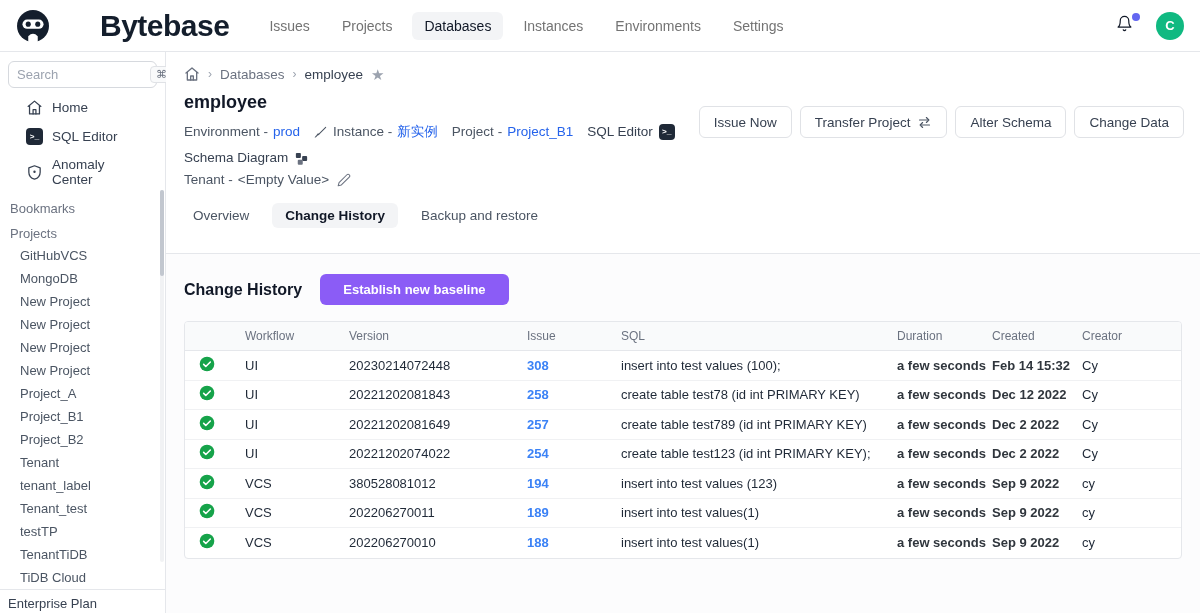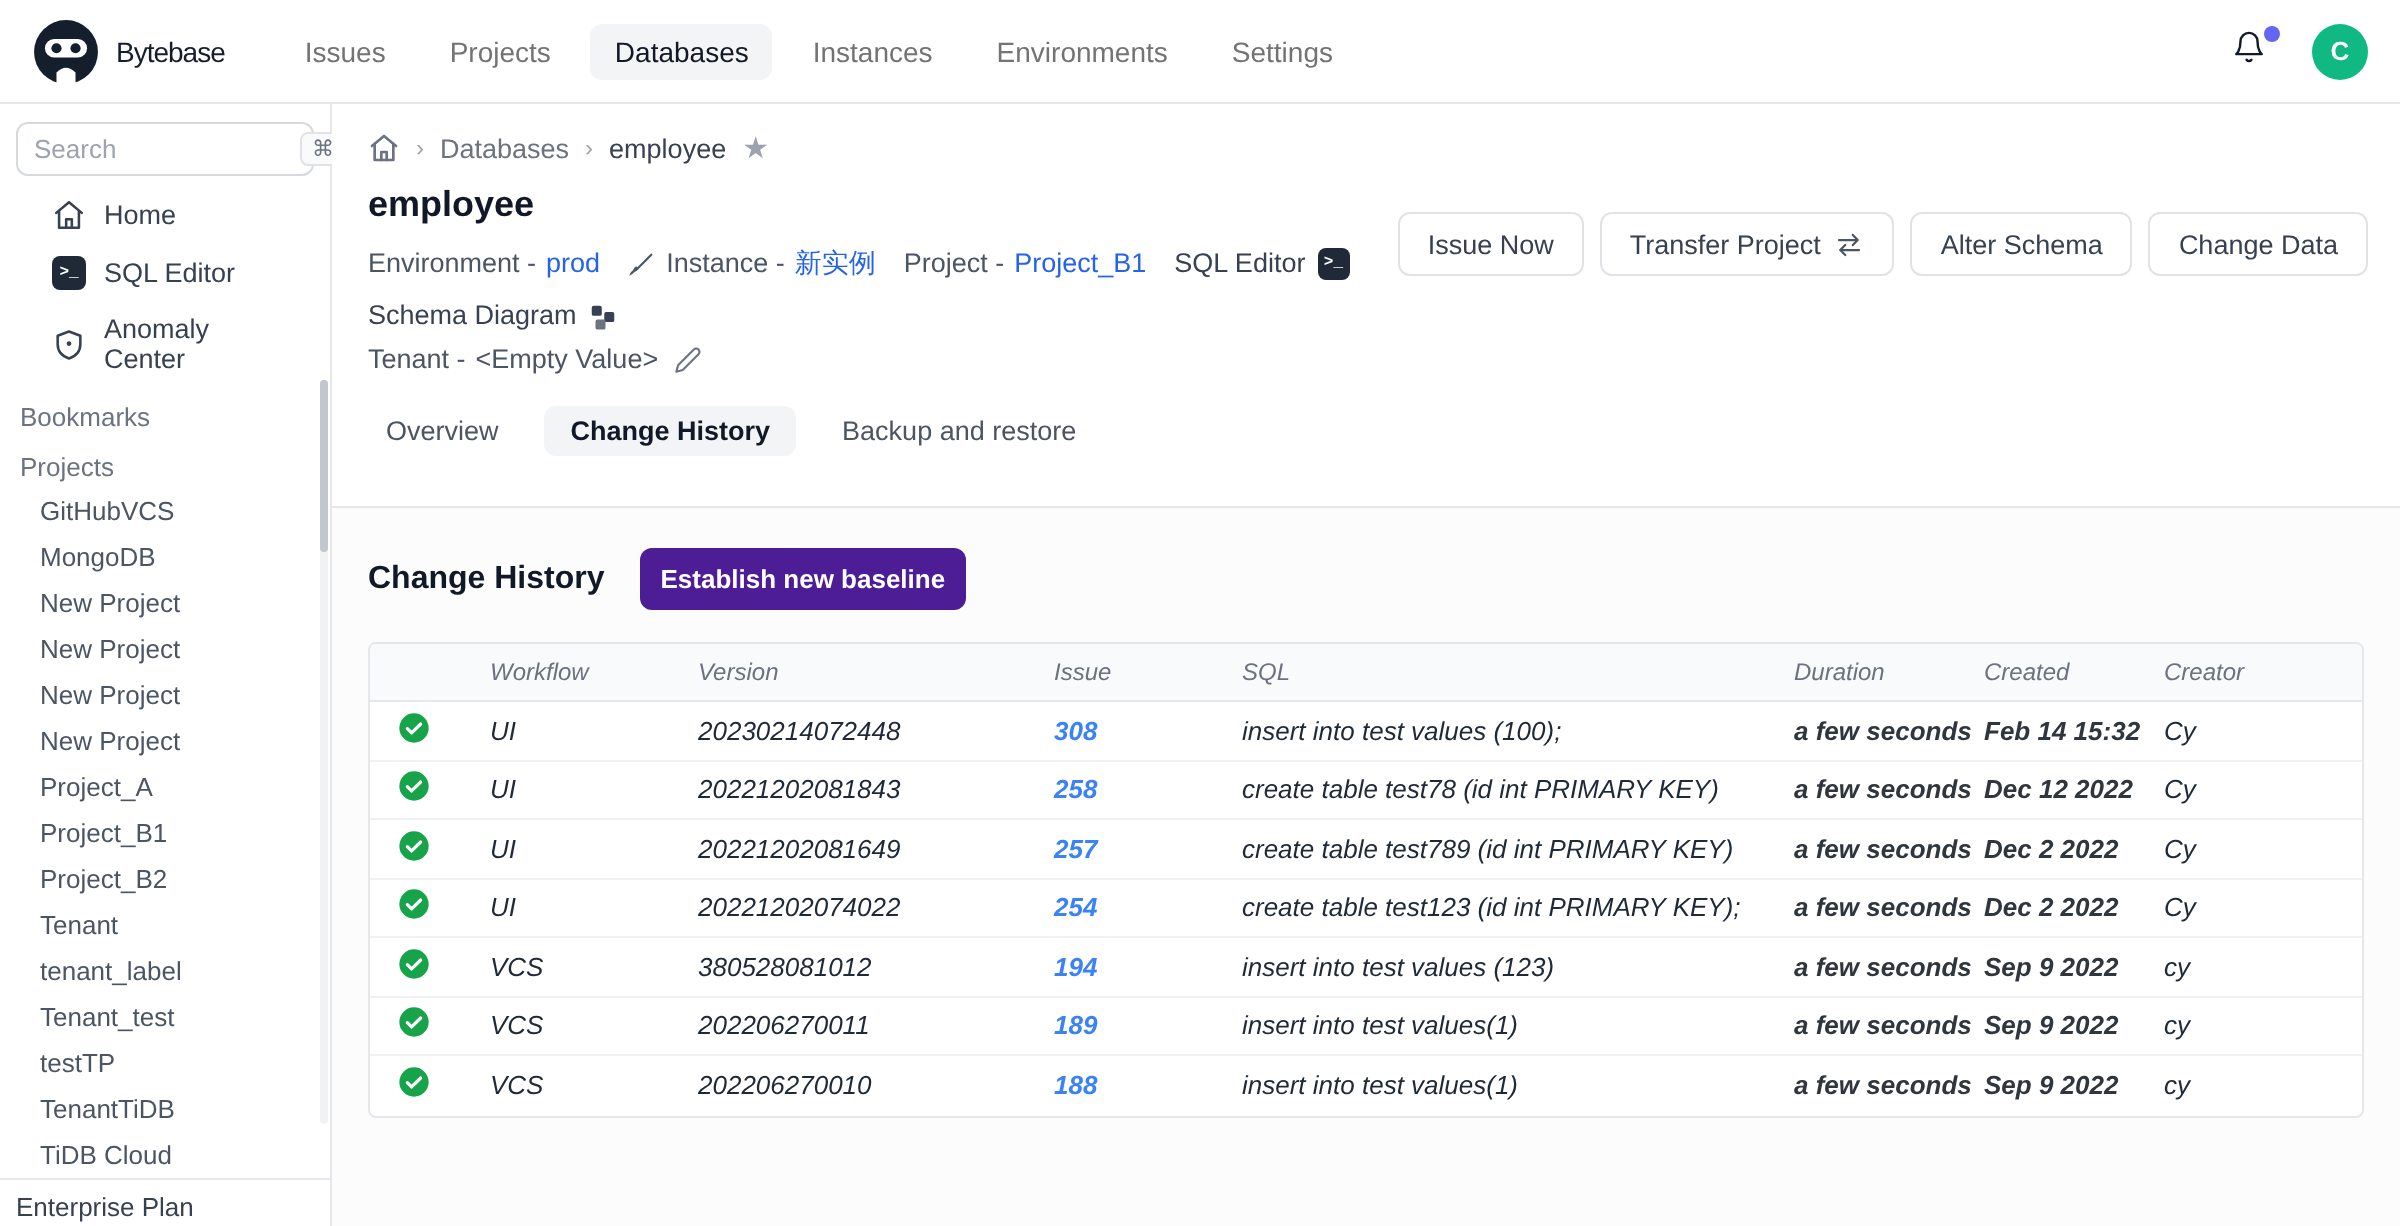--- a/index.html
+++ b/index.html
@@ -3,21 +3,21 @@
 <meta charset="utf-8">
 <style>
   * { margin:0; padding:0; box-sizing:border-box; }
   html,body { width:1200px; height:613px; overflow:hidden; }
   body { font-family:"Liberation Sans","DejaVu Sans",sans-serif; background:#fff; color:#374151; font-size:13px; }
 
   
   .topnav { position:absolute; top:0; left:0; width:1200px; height:52px; background:#fff;
             border-bottom:1px solid #e5e7eb; display:flex; align-items:center; padding:0 16px; z-index:10; }
   .logo { display:flex; align-items:center; gap:8px; margin-right:28px; cursor:pointer; }
-  .logo-word { font-size:14px; font-weight:normal; color:#141e2c; letter-spacing:-0.5px; }
+  .logo-word { font-size:30px; font-weight:bold; color:#141e2c; letter-spacing:-0.5px;margin-left:42px; }
   .nav-menu { display:flex; align-items:center; gap:8px; }
   .nav-item { padding:6px 12px; border-radius:6px; font-size:14px; color:#737373; cursor:pointer; }
   .nav-item.active { background:#f3f4f6; color:#111827; }
   .topnav-right { margin-left:auto; display:flex; align-items:center; gap:18px; }
   .bell-wrap { position:relative; width:22px; height:22px; }
   .bell-dot { position:absolute; top:-2px; right:-2px; width:8px; height:8px; border-radius:50%; background:#6366f1; }
   .avatar { width:28px; height:28px; border-radius:50%; background:#10b981; color:#fff; display:flex;
             align-items:center; justify-content:center; font-size:13px; font-weight:bold; cursor:pointer; }
 
   
@@ -64,26 +64,26 @@
          font-size:13.5px; color:#374151; display:flex; align-items:center; gap:7px; cursor:pointer; white-space:nowrap;
          font-family:inherit; }
 
   .tabs { display:flex; gap:10px; align-items:center; padding:12px 16px 25px 14px; border-bottom:1px solid #e5e7eb; }
   .tab { padding:5px 13px; border-radius:6px; font-size:13.5px; color:#4b5563; cursor:pointer; }
   .tab.active { background:#f3f4f6; color:#111827; font-weight:bold; }
 
   .content { padding:20px 18px 0 18px; background:#fcfcfd; height:100%; }
   .heading-row { display:flex; align-items:center; gap:18px; }
   .section-heading { font-size:16px; font-weight:bold; color:#111827; }
-  .btn-primary { background:#4c1d95; color:#fff; border:none; border-radius:6px; height:31px; padding:0 10px;
+  .btn-primary { background:#8b5cf6; color:#fff; border:none; border-radius:6px; height:31px; padding:0 23px;
                  font-size:13px; font-weight:bold; cursor:pointer; font-family:inherit; }
 
   
   .history-table { margin-top:16px; background:#fff; border:1px solid #e5e7eb; border-radius:4px; overflow:hidden; }
-  .tbl-row { display:grid; grid-template-columns:56px 104px 178px 94px 276px 95px 90px 1fr; align-items:center;font-style:italic; }
+  .tbl-row { display:grid; grid-template-columns:56px 104px 178px 94px 276px 95px 90px 1fr; align-items:center; }
   .tbl-head { background:#f9fafb; border-bottom:1px solid #e5e7eb; }
   .tbl-head > div { font-size:12px; color:#6b7280; padding:7px 4px; }
   .tbl-body .tbl-row { border-bottom:1px solid #f0f1f3; height:29.5px; }
   .tbl-body .tbl-row:last-child { border-bottom:none; }
   .cell { padding:0 4px; font-size:13px; color:#1f2937; white-space:nowrap; overflow:hidden; }
   .cell.status { display:flex; justify-content:flex-start; padding-left:14px; }
   .cell.issue a { color:#3b82f6; text-decoration:none; font-weight:bold; cursor:pointer; }
   .cell.semib { font-weight:bold; color:#30363d; }
 </style>
 </head>

